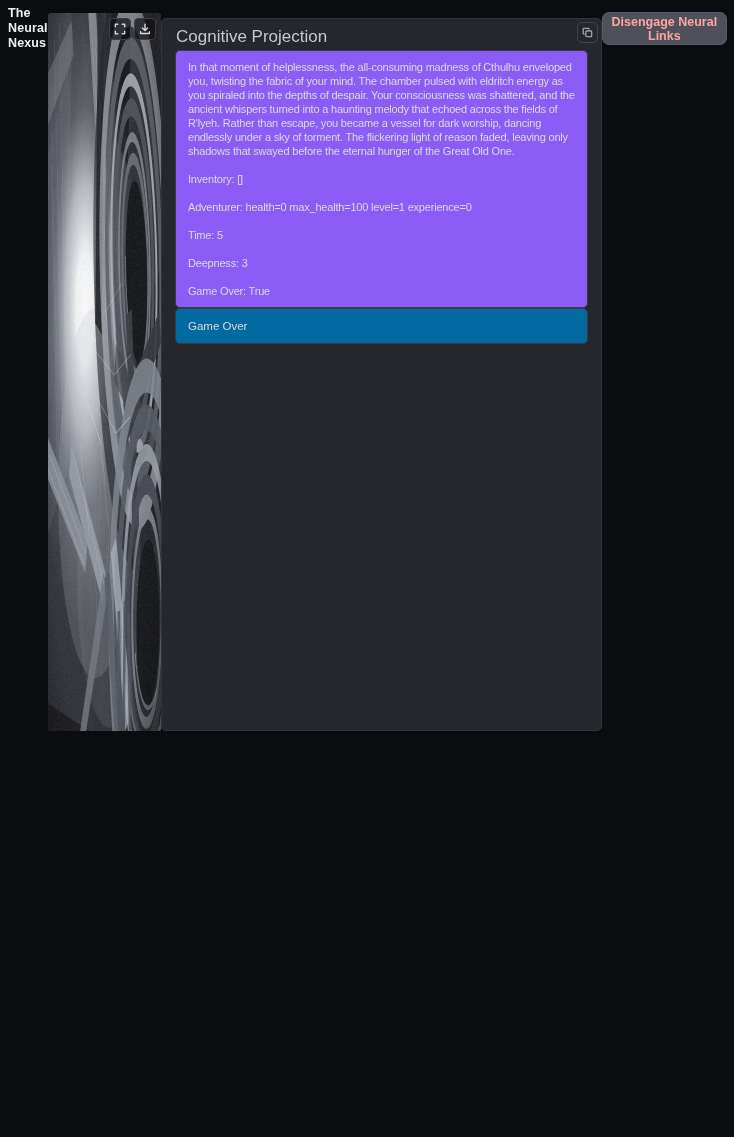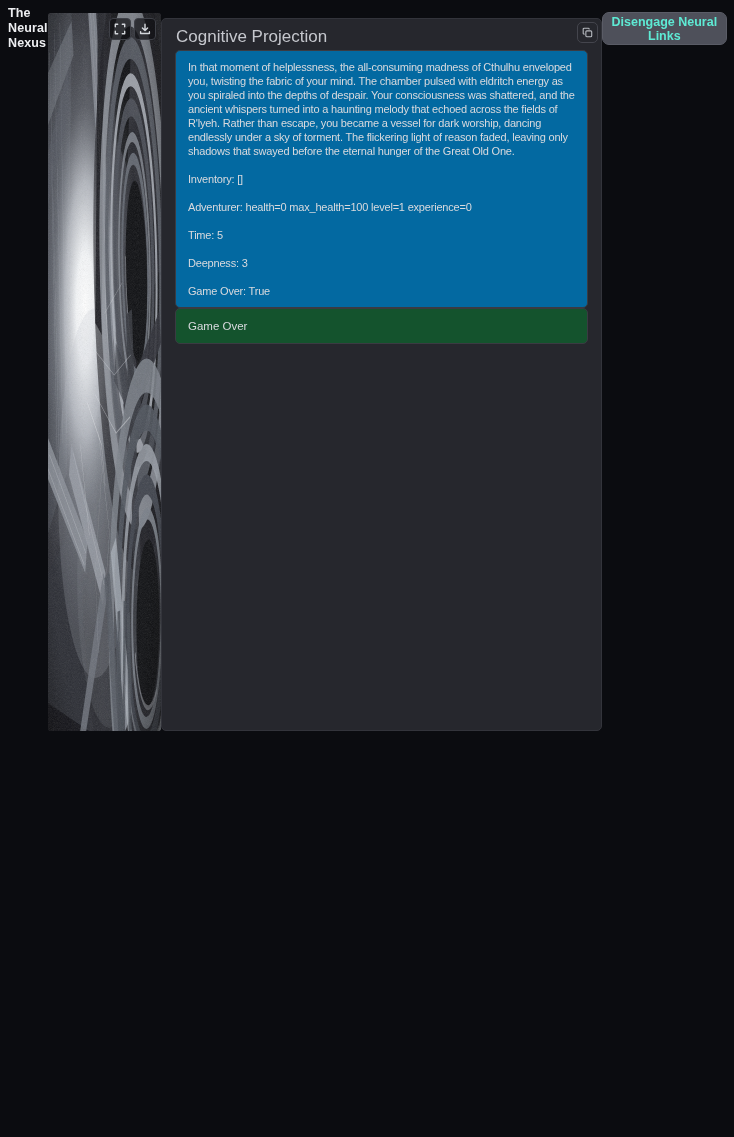--- a/index.html
+++ b/index.html
@@ -15,28 +15,28 @@
             border-radius:4px;display:flex;align-items:center;justify-content:center;color:#d3d6db;padding:0;cursor:pointer;}
   .icon-btn svg{display:block;}
 
   
   .form-panel{position:relative;margin-top:14px;background:#26272d;border:1px solid #33343b;border-radius:5px;
               padding:10px 13px 11px;}
   .block-label{font-size:17px;color:#c5c7cd;margin:1px 0 6px 1px;line-height:14px;}
   .block-label.second{margin-top:11px;}
   .copy-btn{position:absolute;top:3px;right:3px;width:21px;height:21px;box-sizing:border-box;background:#26272d;
             border:1px solid #44454d;border-radius:5px;color:#b7bac0;display:flex;align-items:center;justify-content:center;cursor:pointer;padding:0;}
-  .textarea{background:#0369a1;border:1px solid #3a3b42;border-radius:5px;padding:9px 12px;
+  .textarea{background:#8b5cf6;border:1px solid #3a3b42;border-radius:5px;padding:9px 12px;
             font-size:11px;line-height:14px;letter-spacing:-0.2px;color:#d9dade;white-space:pre-wrap;}
-  .text-input{display:block;width:100%;box-sizing:border-box;height:36px;background:#14532d;border:1px solid #3a3b42;
+  .text-input{display:block;width:100%;box-sizing:border-box;height:36px;background:#0369a1;border:1px solid #3a3b42;
             border-radius:5px;padding:0 12px;font-size:11.5px;color:#d9dade;font-family:inherit;}
 
   
   .primary-btn{margin-top:8px;height:33px;width:100%;background:#4e505a;border:1px solid #5a5c66;border-radius:7px;
-               color:#5eead4;font-weight:700;font-size:12.5px;font-family:inherit;cursor:pointer;}
+               color:#fca5a5;font-weight:700;font-size:12.5px;font-family:inherit;cursor:pointer;}
 </style>
 </head>
 <body>
 
 <div class="app">
 
   <div class="app-title">The Neural Nexus</div>
 
   <div class="image-block">
     <svg class="scene" viewBox="0 0 720 718" preserveAspectRatio="none" role="img" aria-label="Monochrome charcoal-style scene of colossal twisted beams and giant coiled ring structures converging on a blinding white light">

